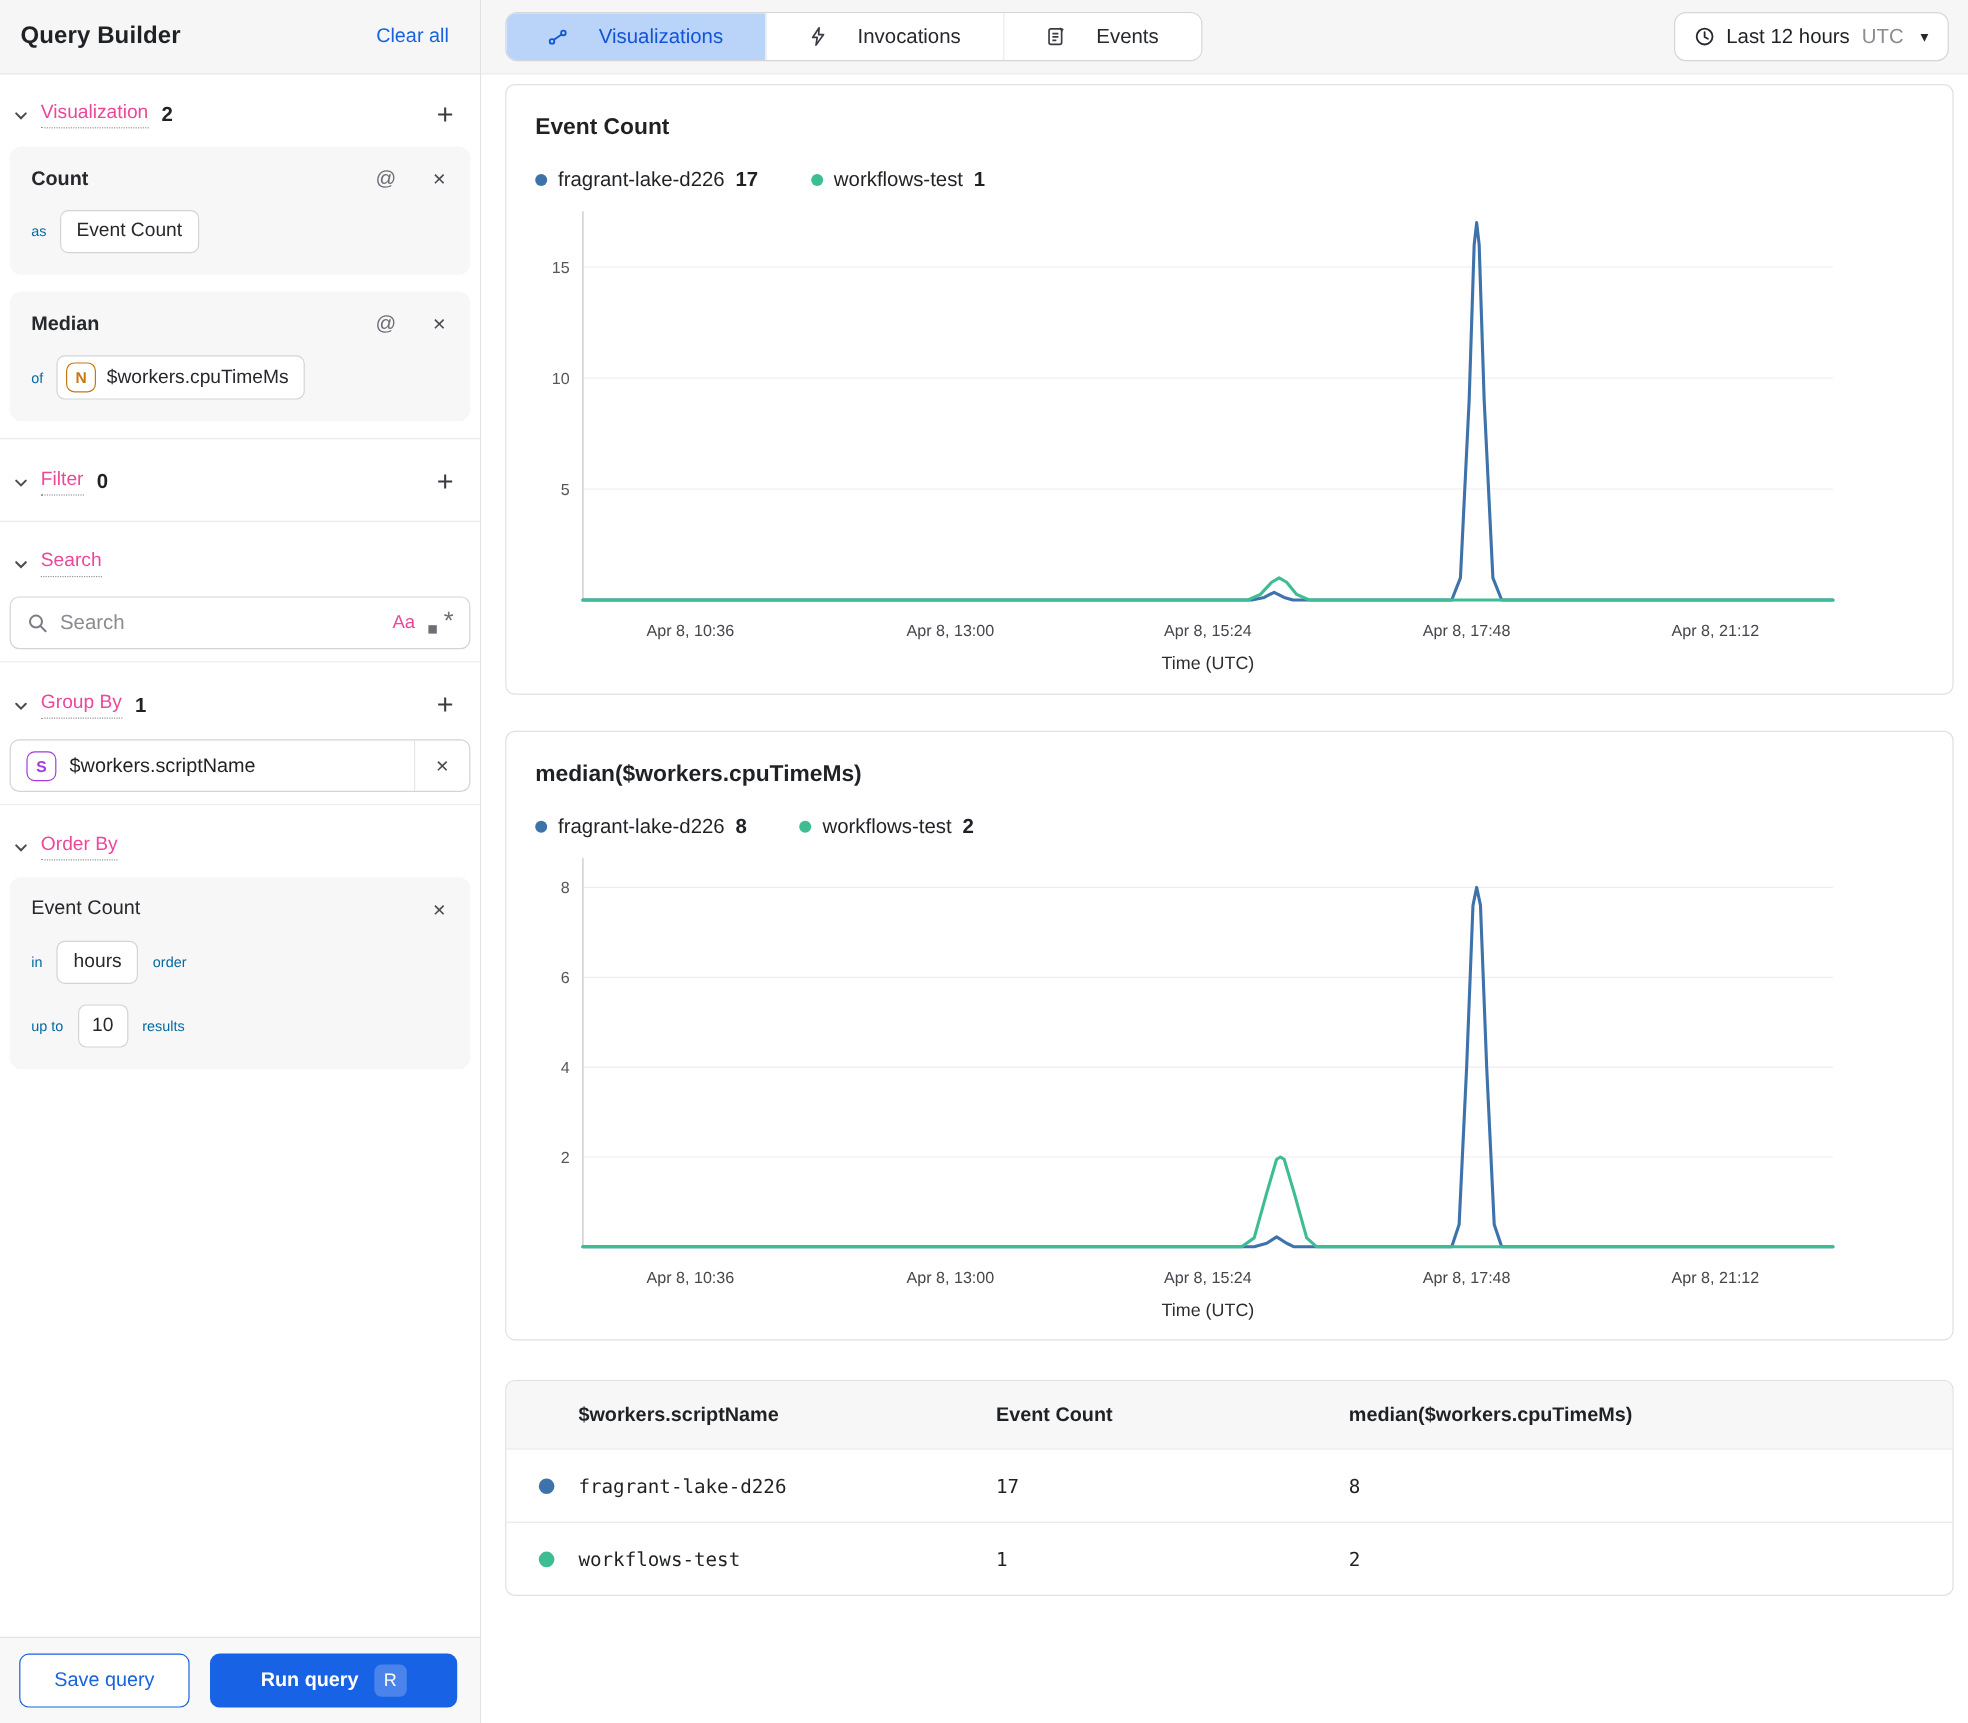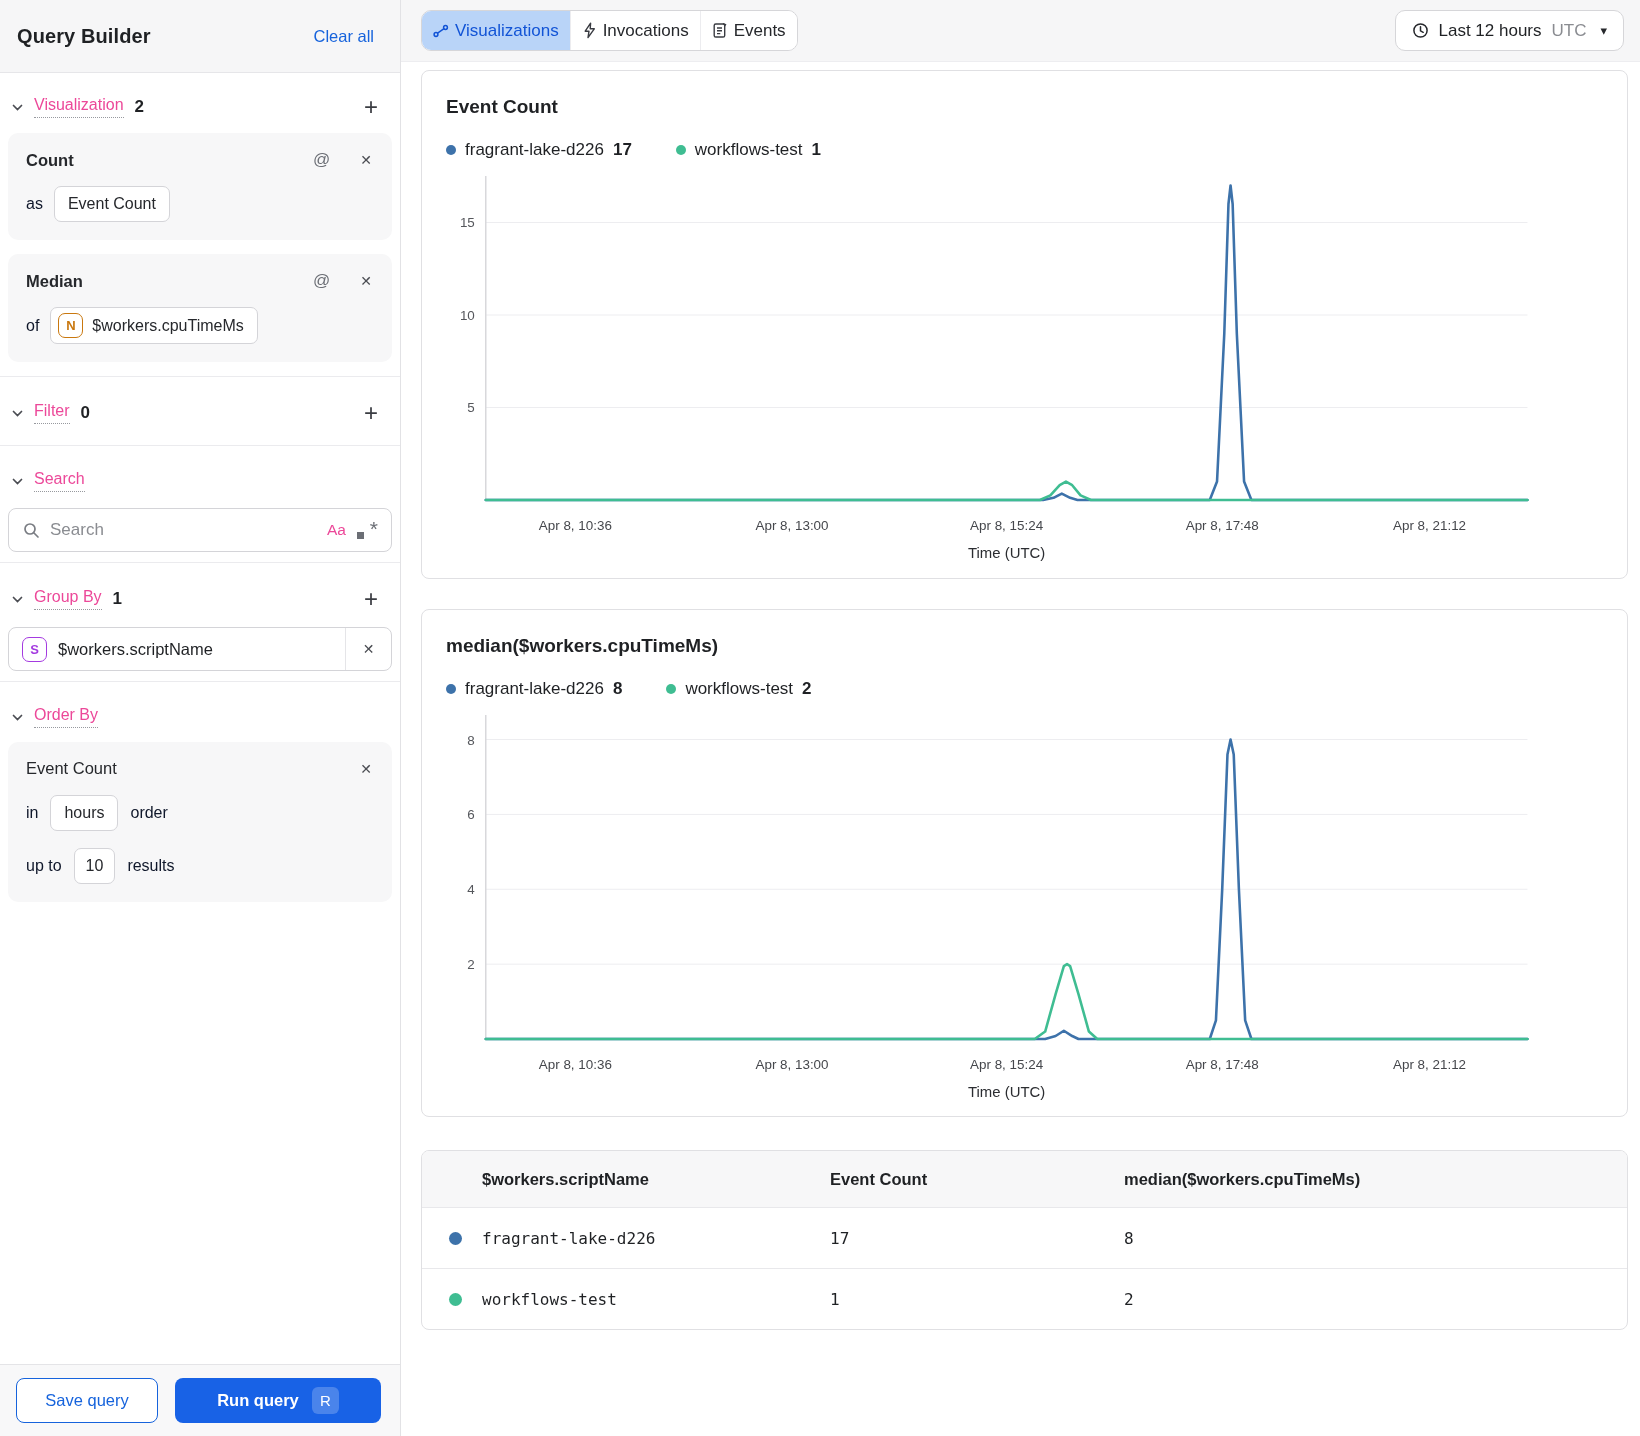--- a/index.html
+++ b/index.html
@@ -2,36 +2,36 @@
 <html><head>
 <meta charset="utf-8">
 <style>
   * { margin:0; padding:0; box-sizing:border-box; }
   html,body { width:1640px; height:1436px; overflow:hidden; }
   body { font-family:"Liberation Sans", sans-serif; color:#1f2124; background:#fff; font-size:16px; }
   .app { display:flex; height:100%; }
 
   
   .sidebar { width:401px; min-width:401px; border-right:1px solid #e2e2e5; display:flex; flex-direction:column; background:#fff; }
-  .sb-header { height:73px; background:#f6f6f7; border-bottom:1px solid #e6e6e9; display:flex; align-items:center; justify-content:space-between; padding:0 26px 0 17px; }
+  .sb-header { height:62px; background:#f6f6f7; border-bottom:1px solid #e6e6e9; display:flex; align-items:center; justify-content:space-between; padding:0 26px 0 17px; }
   .sb-title { font-size:20px; font-weight:700; letter-spacing:.1px; }
   .link { color:#1663dc; font-size:16.5px; text-decoration:none; cursor:pointer; }
   .sb-body { flex:1; overflow:hidden; padding:6px 8px 0 8px; }
   .sec { display:flex; align-items:center; padding:16px 6px 12px 2px; gap:9px; }
   .sec-label { font-size:16px; color:#ec4899; border-bottom:1.5px dotted #97999e; padding-bottom:3px; }
   .sec-count { font-size:17px; font-weight:700; margin-left:2px; }
   .plus { margin-left:auto; font-size:24px; font-weight:300; color:#3a3c42; line-height:1; padding:0 8px; cursor:pointer; }
   .hr { height:1px; background:#ebebee; margin:8px -8px; }
   .qcard { background:#f7f7f8; border-radius:10px; padding:17px 18px 18px; margin:2px 0 14px;text-align:center; }
   .qcard-head { display:flex; align-items:center; }
   .qcard-title { font-size:16.5px; font-weight:600; color:#26282c; }
   .at { margin-left:auto; color:#6b6e75; font-size:17px; padding:0 6px; cursor:pointer; }
   .x { color:#4a4c52; font-size:14px; padding:0 2px 0 24px; cursor:pointer; }
   .qcard-row { display:flex; align-items:center; gap:11px; margin-top:16px; }
-  .muted { color:#0f172a; font-size:16px; }
+  .muted { color:#0369a1; font-size:12px; }
   .chip { display:inline-flex; align-items:center; gap:9px; background:#fff; border:1px solid #d4d4d8; border-radius:7px; padding:8px 13px; font-size:16px; color:#26282c; cursor:pointer; }
   .chip.with-icon { padding:5px 13px 5px 7px; }
   .type-icon { width:25px; height:25px; border-radius:7px; display:flex; align-items:center; justify-content:center; font-size:13px; font-weight:700; background:#fff; }
   .type-icon.n { border:1.7px solid #c9780f; color:#c9780f; }
   .type-icon.s { border:1.7px solid #a43ae0; color:#a43ae0; }
   .search-box { display:flex; align-items:center; background:#fff; border:1px solid #d4d4d8; border-radius:8px; height:44px; padding:0 13px 0 14px; gap:10px; margin:4px 0 10px; }
   .search-box input { border:none; outline:none; flex:1; font-size:17px; font-family:"Liberation Sans",sans-serif; color:#26282c; background:transparent; }
   .search-box input::placeholder { color:#8a8c91; }
   .aa { color:#ec4899; font-size:15.5px; cursor:pointer; }
   .rx { position:relative; width:22px; height:22px; cursor:pointer; }
@@ -43,21 +43,21 @@
   .ob-row { display:flex; align-items:center; gap:12px; margin-top:17px; font-size:16px; }
   .sb-footer { border-top:1px solid #e4e4e7; background:#f8f8f9; padding:13px 19px 13px 16px; display:flex; gap:17px;margin-top:33px; }
   .btn-save { flex:0 0 142px; height:45px; background:#fff; border:1.5px solid #1663dc; color:#1663dc; border-radius:8px; font-size:16.5px; font-family:inherit; cursor:pointer; }
   .btn-run { flex:1; height:45px; background:#1862e6; border:none; color:#fff; border-radius:8px; font-size:16.5px; font-weight:600; font-family:inherit; display:flex; align-items:center; justify-content:center; gap:13px; cursor:pointer; }
   .kbd { background:rgba(255,255,255,.22); border-radius:6px; width:27px; height:27px; display:flex; align-items:center; justify-content:center; font-size:15px; font-weight:400; }
 
   
   .main { flex:1; display:flex; flex-direction:column; background:#fff; min-width:0; }
   .toolbar { height:62px; background:#f6f6f7; border-bottom:1px solid #ededf0; display:flex; align-items:center; justify-content:space-between; padding:0 16px 0 20px; }
   .tabs { display:flex; height:41px; background:#fff; border:1px solid #d6d6d9; border-radius:10px; overflow:hidden; }
-  .tab { display:flex; align-items:center; gap:6px; padding:0 11px; font-size:17px; color:#26282c; cursor:pointer; background:#fff; border:none; font-family:inherit; }
+  .tab { display:flex; align-items:center; gap:26px; padding:0 35px; font-size:17px; color:#26282c; cursor:pointer; background:#fff; border:none; font-family:inherit; }
   .tab + .tab { border-left:1px solid #ececef; }
   .tab.active { background:#b9d4f8; color:#1254d6; }
   .trange { height:41px; border:1px solid #d6d6d9; border-radius:10px; background:#fff; display:flex; align-items:center; gap:10px; padding:0 16px; font-size:17px; cursor:pointer; }
   .trange .tz { color:#8a8c91; }
   .trange .caret { font-size:13px; color:#26282c; margin-left:4px; }
   .main-body { flex:1; padding:8px 12px 0 20px; overflow:hidden; }
   .card { background:#fff; border:1px solid #e0e0e3; border-radius:8px; }
   .chart-card { padding:25px 24px 8px; margin-bottom:30px; }
   .chart-title { font-size:19px; font-weight:700; color:#1f2124; }
   .legend { display:flex; gap:44px; margin-top:22px; font-size:17px; align-items:center; }

